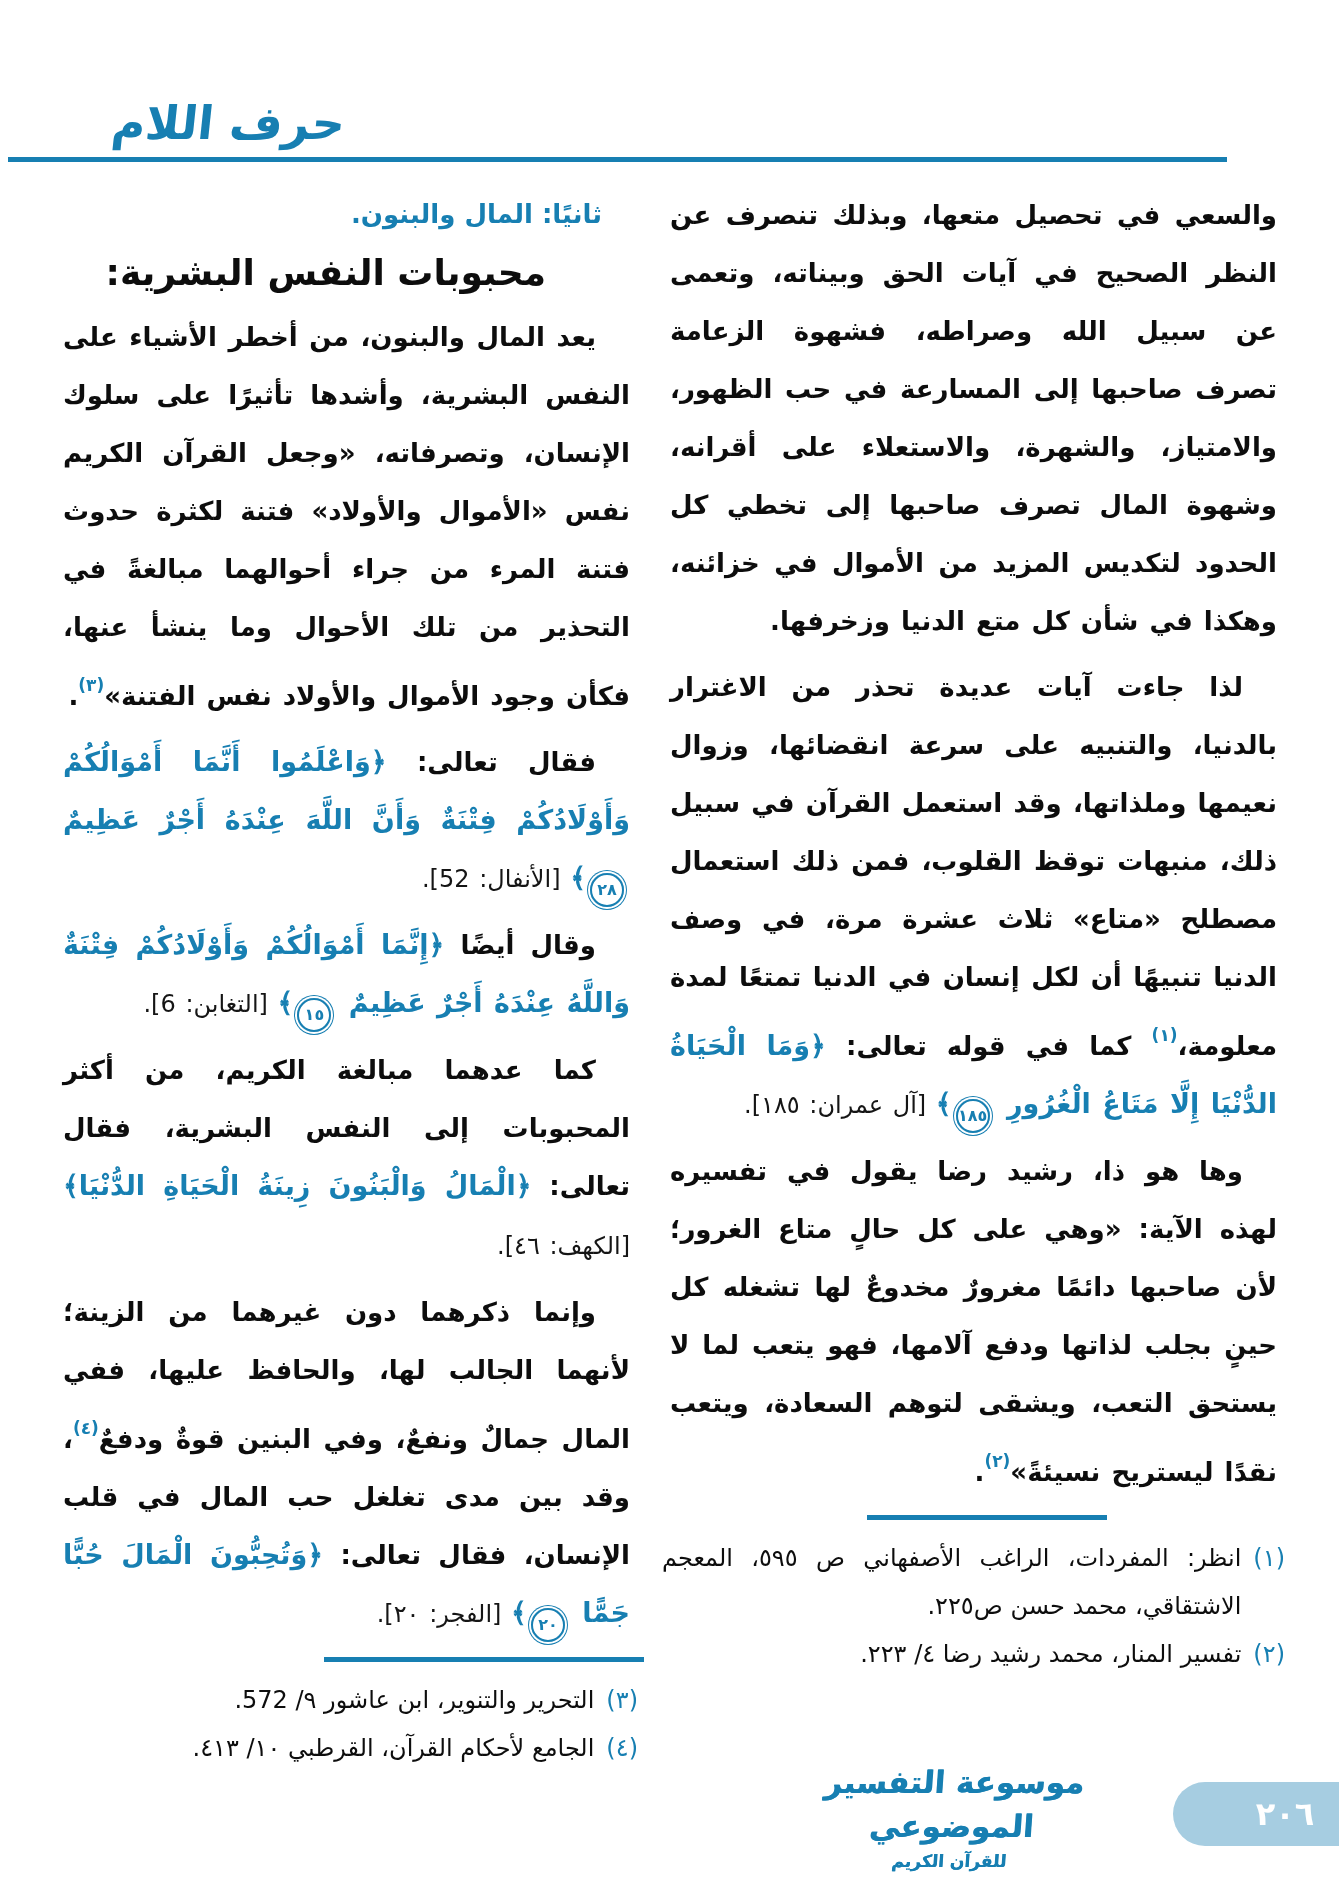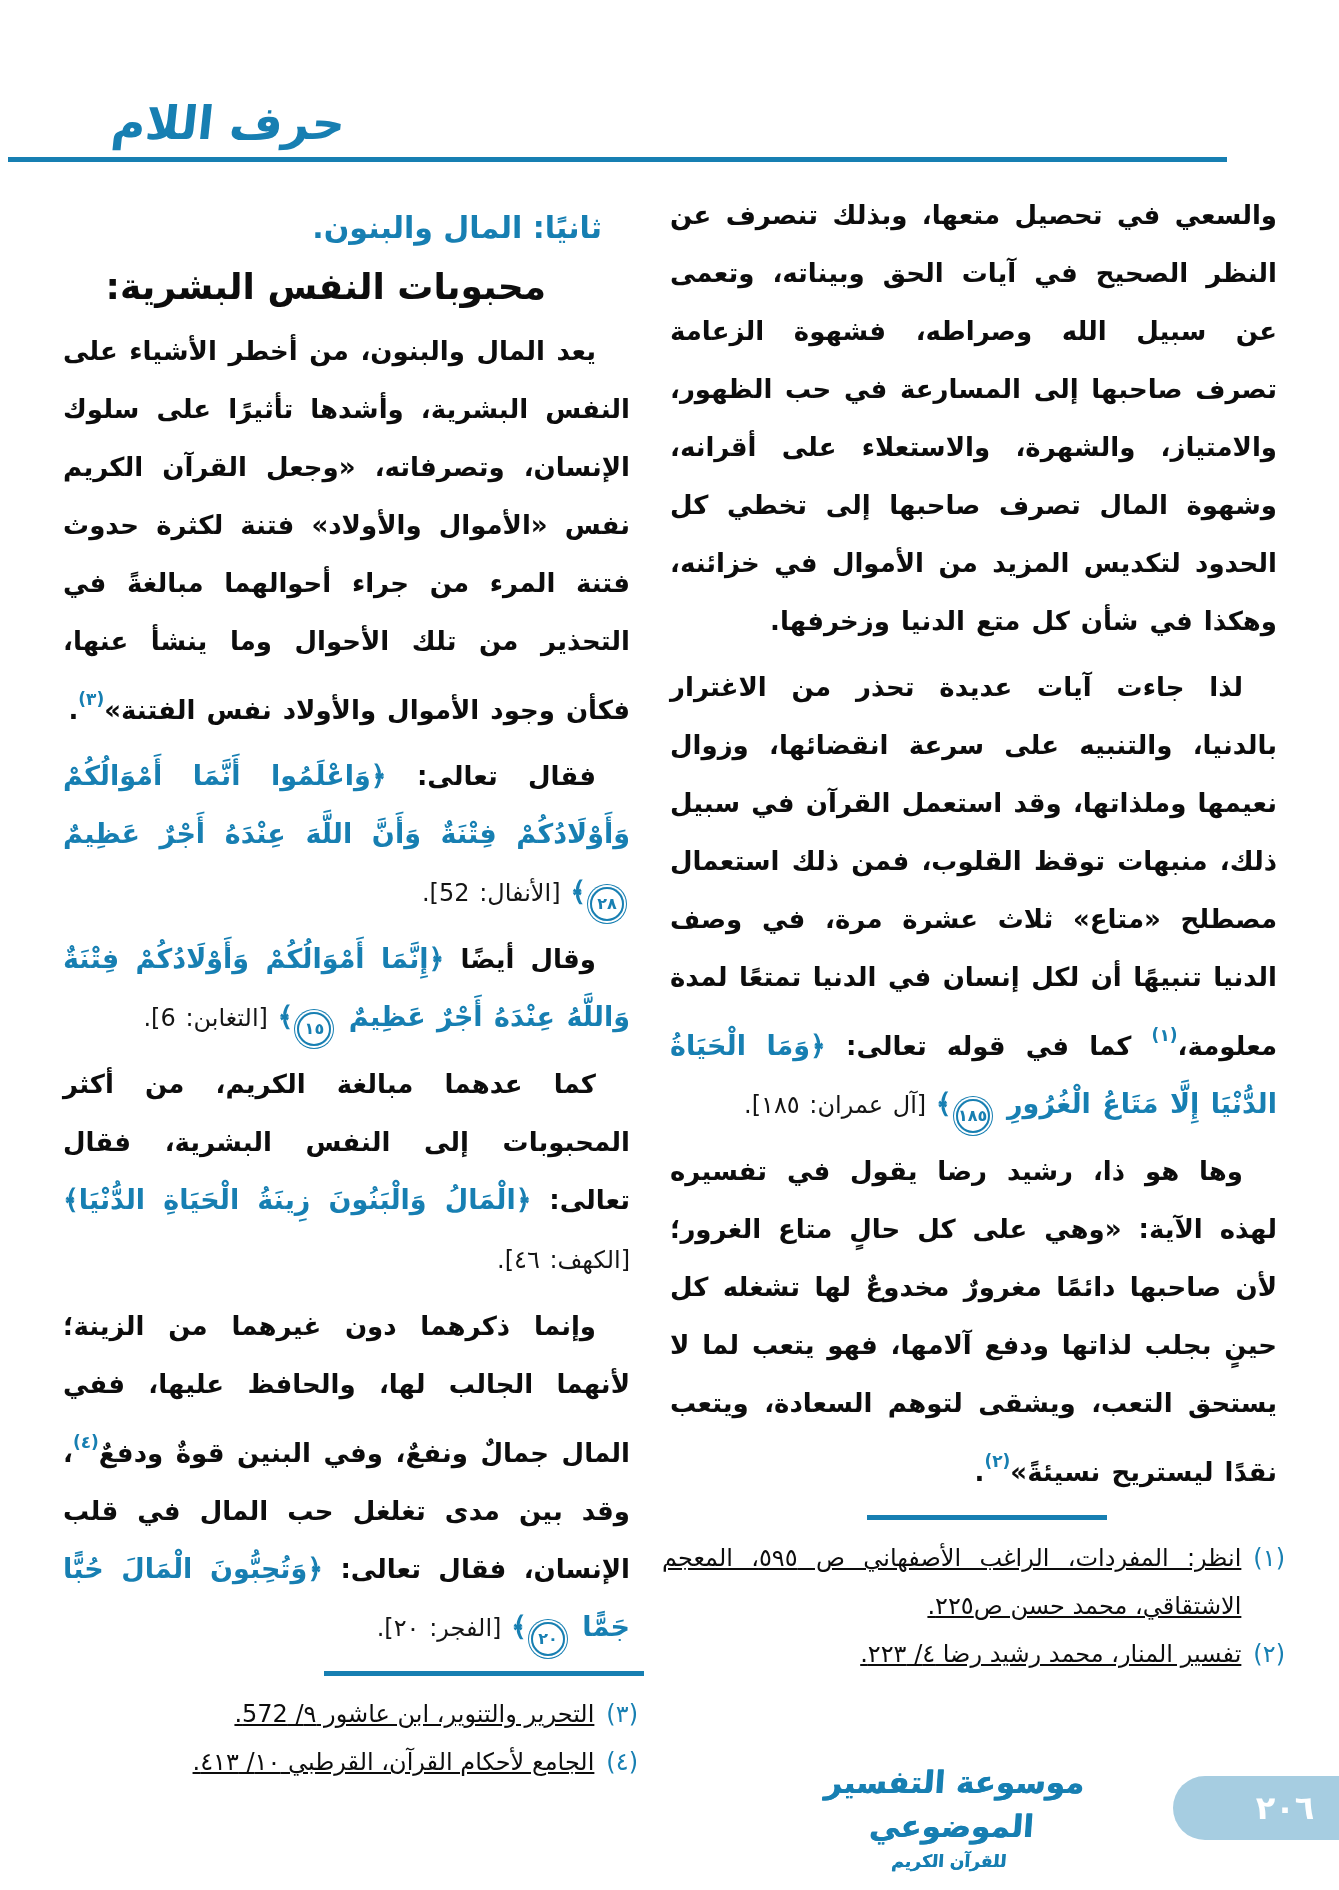--- a/index.html
+++ b/index.html
@@ -83,22 +83,22 @@
     box-shadow:0 0 0 2px #fff,0 0 0 3px var(--accent);
     color:var(--accent);
     font-size:16px;
     font-weight:bold;
     line-height:1;
     vertical-align:-8px;
     margin:0 6px 0 4px;
     text-indent:0;
   }
   .blue-heading{
-    margin:24px 36px 6px 0;
-    font-size:30px;
+    margin:10px 36px 6px 0;
+    font-size:26px;
     font-weight:bold;
     color:var(--accent);
     line-height:52px;
   }
   .sub-heading{
     margin:4px 92px 6px 0;
     font-size:36px;
     font-weight:bold;
     line-height:54px;
   }
@@ -123,21 +123,20 @@
   }
   .fn-marker{
     color:var(--accent);
     flex:0 0 auto;
     font-weight:normal;
   }
   .fn-text{
     flex:1 1 auto;
     text-align:justify;
     font-weight:normal;
-    text-decoration:underline;
   }
   
   .footer{
     position:absolute;
     left:0;right:0;
     top:1756px;
     height:134px;
   }
   .logo{
     position:absolute;
@@ -156,21 +155,21 @@
     text-shadow:0.6px 0 0 var(--accent);
   }
   .logo-line2{
     font-size:17px;
     line-height:26px;
     text-shadow:0.4px 0 0 var(--accent);
   }
   .page-badge{
     position:absolute;
     right:0;
-    top:20px;
+    top:26px;
     width:166px;
     height:64px;
     background:var(--badge);
     border-radius:34px 0 0 34px;
     color:#ffffff;
     font-size:32px;
     font-weight:bold;
     letter-spacing:5px;
     display:flex;
     align-items:center;

